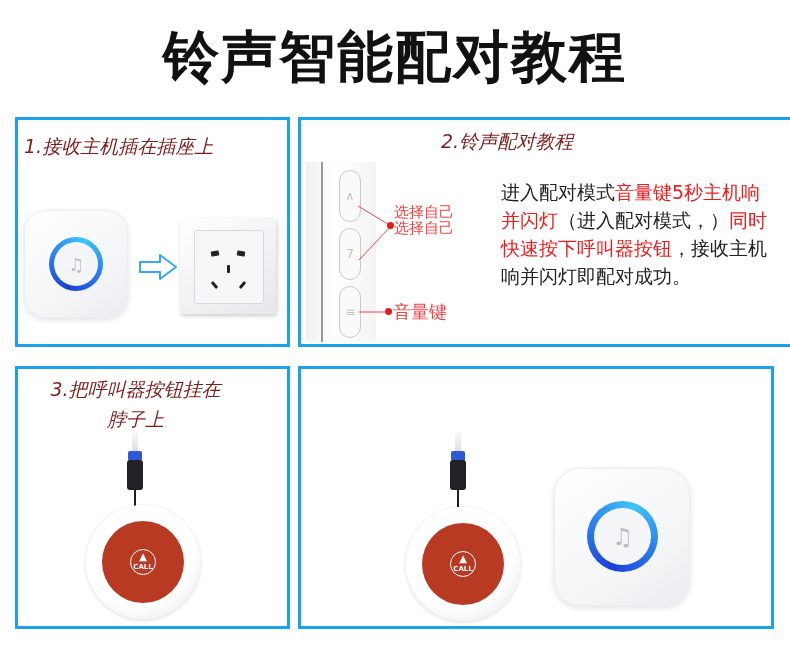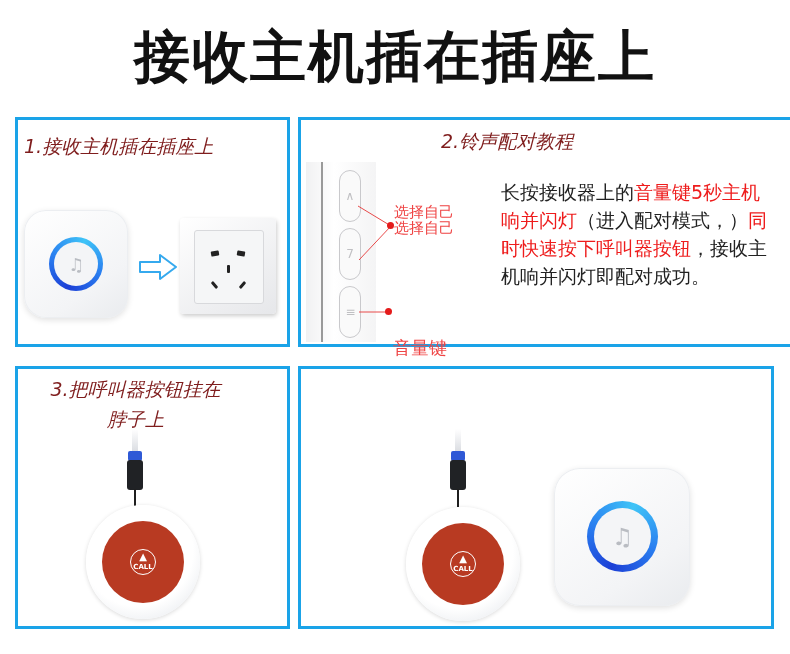--- a/index.html
+++ b/index.html
@@ -59,21 +59,21 @@
   .call-outer { position: absolute; border-radius: 50%;
                 background: radial-gradient(circle at 45% 40%, #ffffff 60%, #eef0f3 80%, #e4e6ea 100%);
                 box-shadow: 0 1px 4px rgba(0,0,0,0.15); }
   .call-inner { position: absolute; border-radius: 50%; background: #b83a22; }
   .call-badge { position: absolute; border-radius: 50%; border: 1.5px solid #fff;
                 color: #fff; font-size: 7px; font-weight: bold; text-align: center; line-height: 8px; }
 </style>
 </head>
 <body>
 
-<div class="title">接收主机插在插座上</div>
+<div class="title">铃声智能配对教程</div>
 
 <div class="box" id="box1">
   <div class="step-title">1.接收主机插在插座上</div>
 
   <div class="receiver" style="left:6px; top:90px; width:104px; height:108px;">
     <div class="ring" style="left:25px; top:27px; width:54px; height:54px;">
       <div class="ring-inner" style="left:5px; top:5px; width:44px; height:44px; font-size:18px;">♫</div>
     </div>
   </div>
 
@@ -107,24 +107,24 @@
     <line x1="58" y1="140" x2="90" y2="106" stroke="#e84a4a" stroke-width="1"></line>
     <line x1="58" y1="192" x2="88" y2="192" stroke="#e84a4a" stroke-width="1"></line>
   </svg>
   <div class="dot" style="left:86px; top:102px;"></div>
   <div class="dot" style="left:84px; top:188px;"></div>
 
   <div class="callout" style="left:93px; top:84px;">
     <div>选择自己</div>
     <div>选择自己</div>
   </div>
-  <div class="callout" style="left:92px; top:182px; font-size:18px; line-height:20px;margin-top:36px;">音量键</div>
+  <div class="callout" style="left:92px; top:182px; font-size:18px; line-height:20px;">音量键</div>
 
   <div class="desc">
-    <span>长按接收器上的</span><span class="red">音量键5秒主机响并闪灯</span><span>（进入配对模式，）</span><span class="red">同时快速按下呼叫器按钮</span><span>，接收主机响并闪灯即配对成功。</span>
+    <span>进入配对模式</span><span class="red">音量键5秒主机响并闪灯</span><span>（进入配对模式，）</span><span class="red">同时快速按下呼叫器按钮</span><span>，接收主机响并闪灯即配对成功。</span>
   </div>
 </div>
 
 <div class="box" id="box3">
   <div class="step-title" style="padding:0 30px; box-sizing:border-box;">3.把呼叫器按钮挂在脖子上</div>
 
   <div class="lanyard" style="left:105px; top:60px; width:30px; height:80px;">
     <div class="strap" style="left:9px; top:0; height:24px;"></div>
     <div class="blue-clip" style="left:5px; top:22px;"></div>
     <div class="black-clip" style="left:4px; top:31px;"></div>

